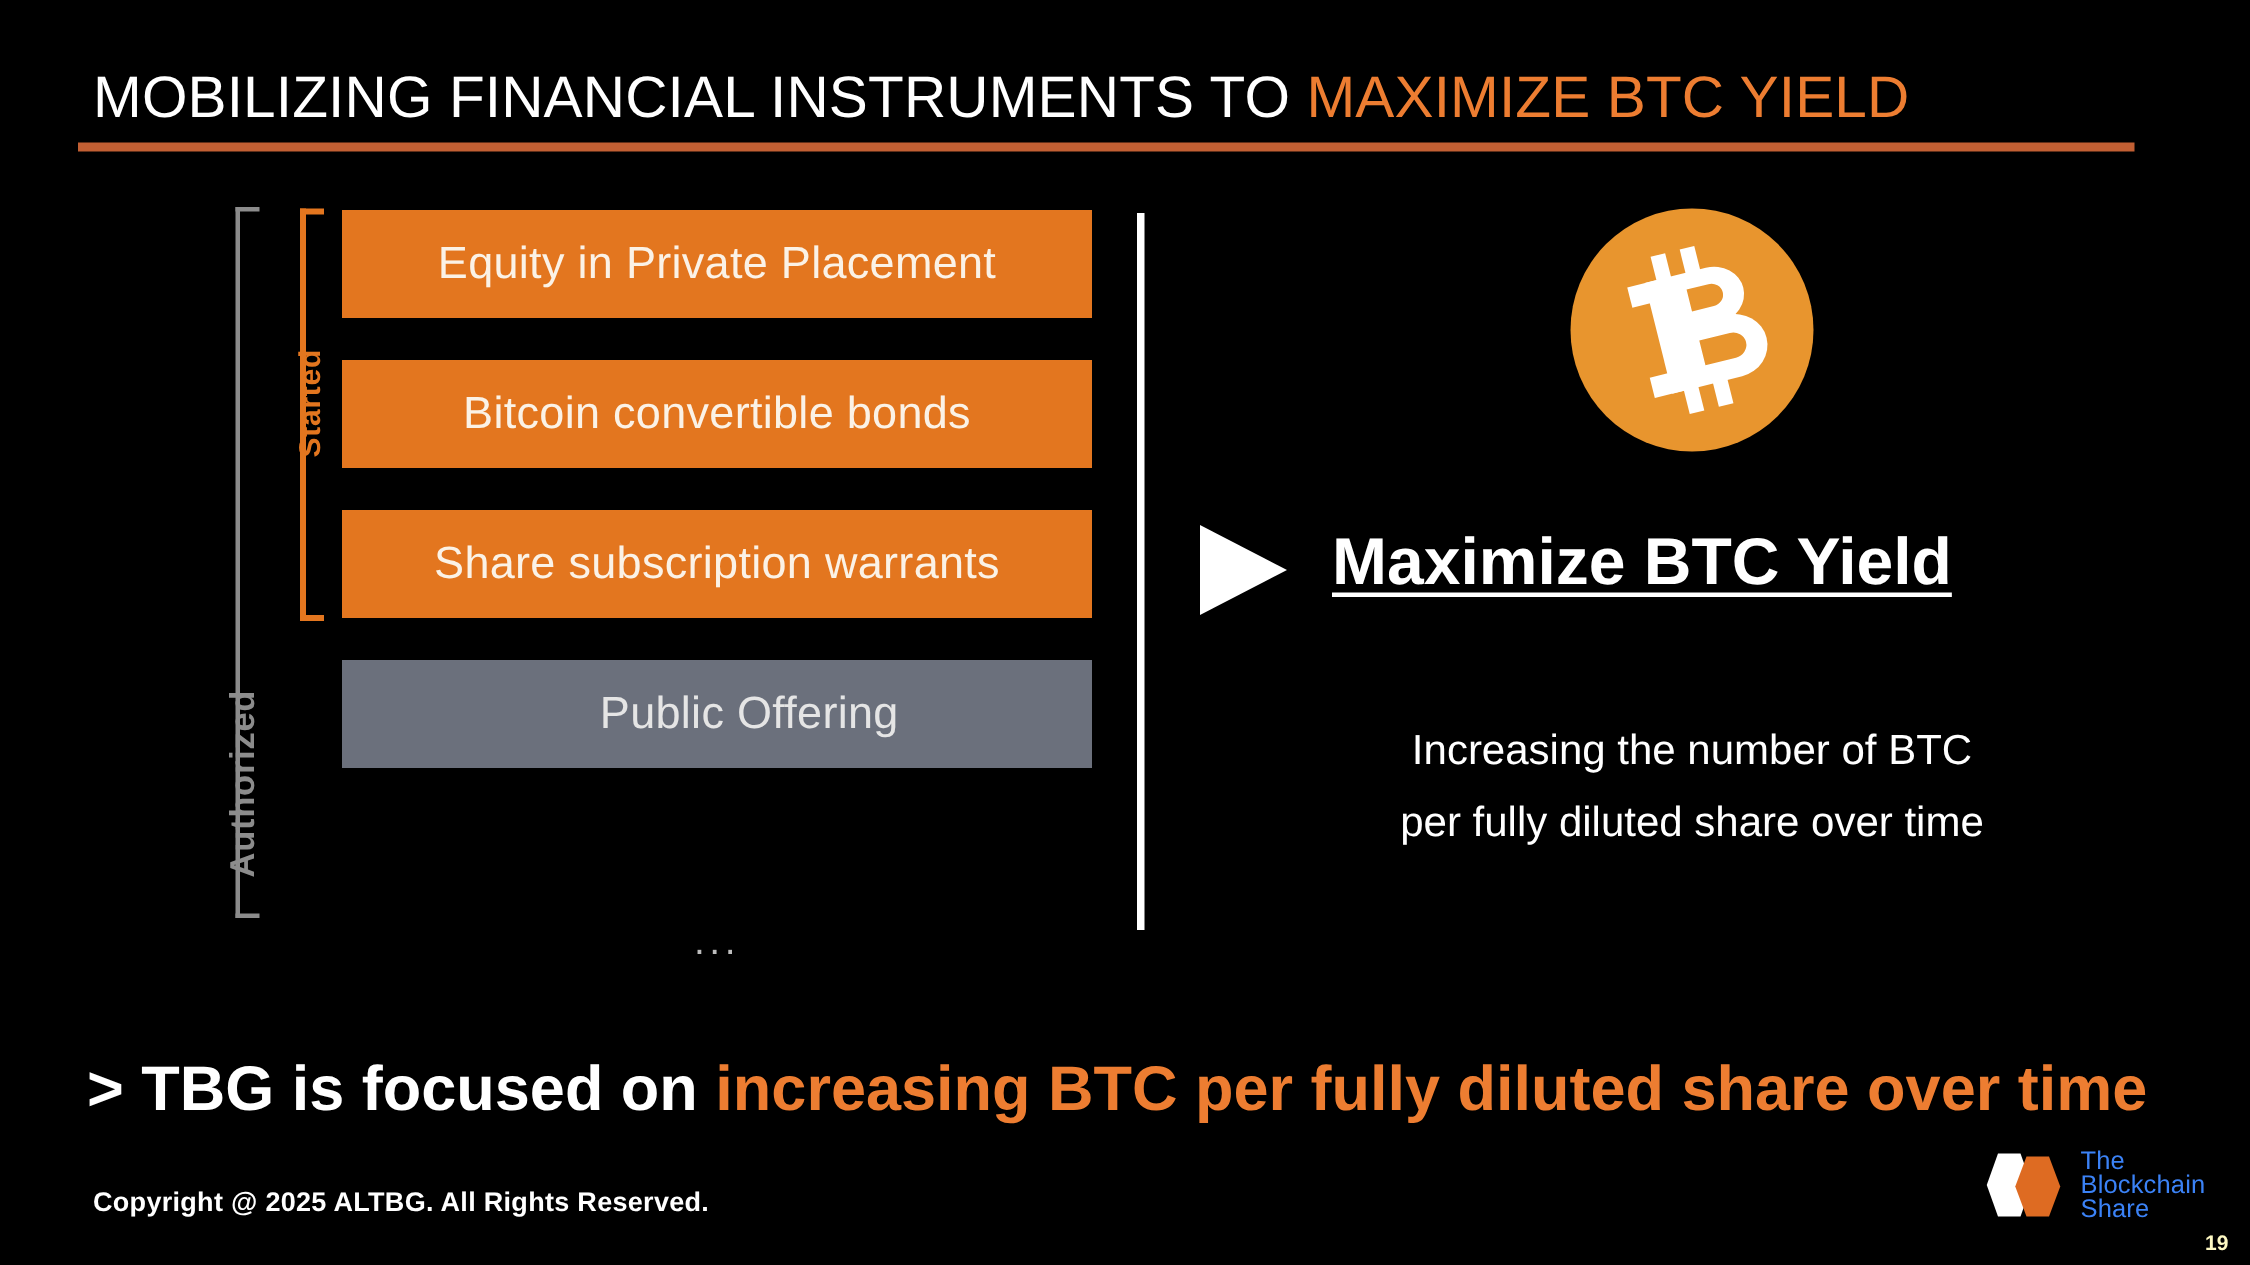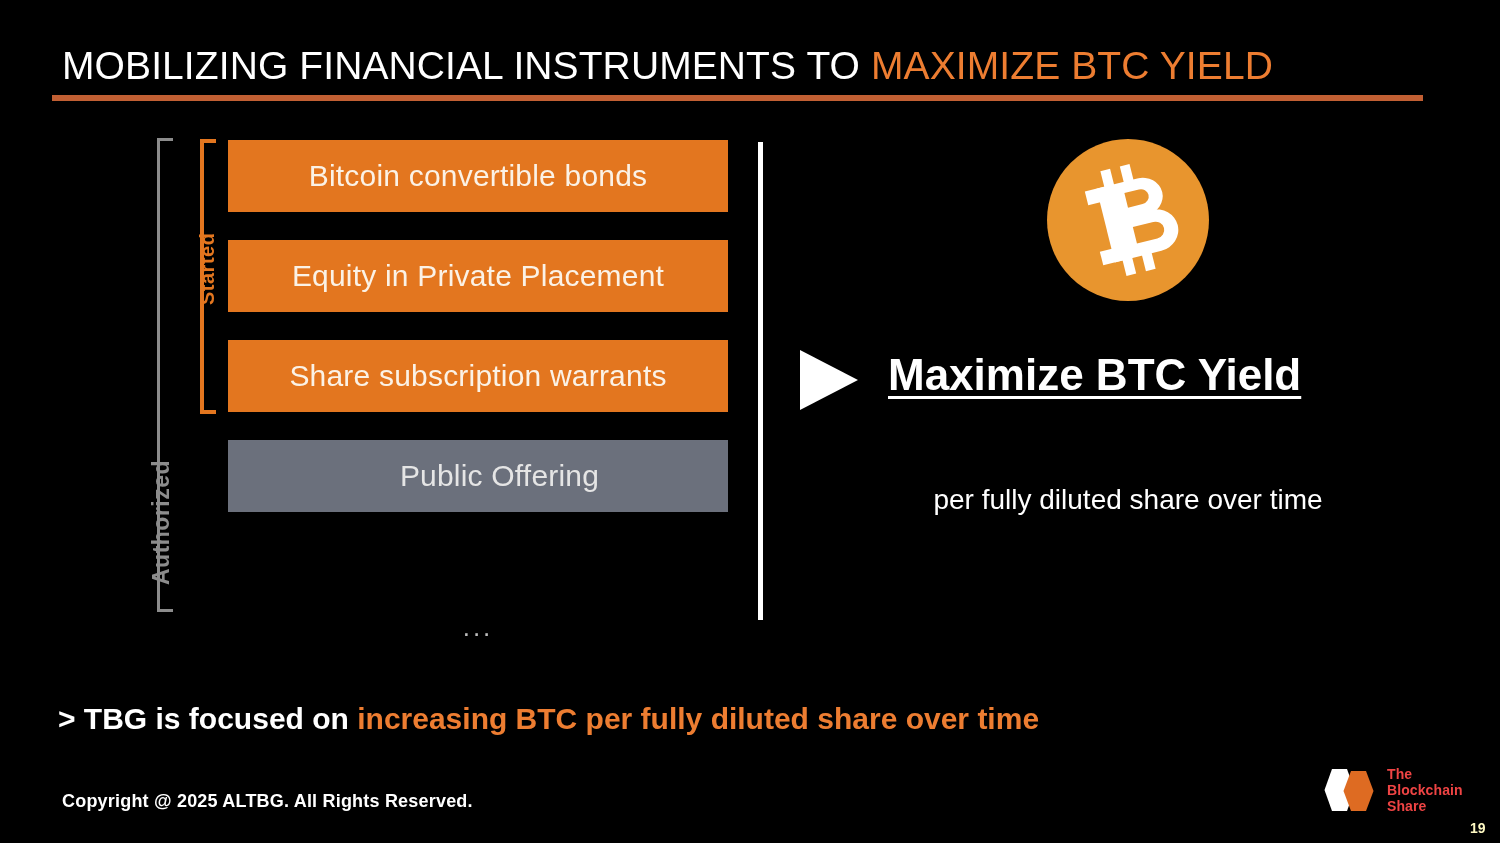--- a/index.html
+++ b/index.html
@@ -178,21 +178,21 @@
     font-size: 28px;
     line-height: 48px;
     color: #FFFFFF;
   }
 
   
   #statement {
     position: absolute;
     left: 58px;
     top: 702px;
-    font-size: 30px;
+    font-size: 42px;
     font-weight: bold;
     white-space: nowrap;
     color: #FFFFFF;
   }
   #statement .accent { color: #ED7D31; }
 
   
   #copyright {
     position: absolute;
     left: 62px;
@@ -206,24 +206,24 @@
     position: absolute;
     left: 1318px;
     top: 765px;
     display: flex;
     align-items: center;
     gap: 7px;
   }
   #footer-logo .hexes { position: relative; width: 62px; height: 50px; }
   #footer-logo .hexes svg { position: absolute; left: 0; top: 0; }
   #footer-logo .brand {
-    font-size: 14px;
-    font-weight: bold;
+    font-size: 17px;
+    font-weight: normal;
     line-height: 16px;
-    color: #ef4444;
+    color: #3b82f6;
     letter-spacing: 0.1px;
   }
   #page-number {
     position: absolute;
     left: 1470px;
     top: 820px;
     font-size: 14px;
     font-weight: bold;
     color: #fef9c3;
   }
@@ -239,24 +239,24 @@
   <div id="title-rule"></div>
 
   <div id="bracket-authorized"></div>
   <div class="vlabel" id="label-authorized">Authorized</div>
 
   <div id="bracket-started"></div>
   <div class="vlabel" id="label-started">Started</div>
 
   <div id="instrument-stack">
     <div class="instrument-box started">
+      <span>Equity in Private Placement</span>
+    </div>
+    <div class="instrument-box started">
       <span>Bitcoin convertible bonds</span>
-    </div>
-    <div class="instrument-box started">
-      <span>Equity in Private Placement</span>
     </div>
     <div class="instrument-box started">
       <span>Share subscription warrants</span>
     </div>
     <div class="instrument-box authorized">
       <span>Public Offering</span>
     </div>
   </div>
   <div id="ellipsis">...</div>
 
@@ -276,20 +276,21 @@
         <path d="M47 56 H80 a22 21 0 0 1 0 42 H47 Z" fill="#ffffff"></path>
         <path d="M58 33 H73 a8 7.5 0 0 1 0 15 H58 Z" fill="#E8952E"></path>
         <path d="M58 68 H79 a9 8.5 0 0 1 0 17 H58 Z" fill="#E8952E"></path>
       </g>
     </svg>
   </div>
 
   <div id="play-triangle"></div>
   <div id="headline">Maximize BTC Yield</div>
   <div id="subtext">
+    <div>Increasing the number of BTC</div>
     <div>per fully diluted share over time</div>
   </div>
 
   <div id="statement">
     <span>&gt; TBG is focused on </span><span class="accent">increasing BTC per fully diluted share over time</span>
   </div>
 
   <div id="copyright">Copyright @ 2025 ALTBG. All Rights Reserved.</div>
 
   <div id="footer-logo">

